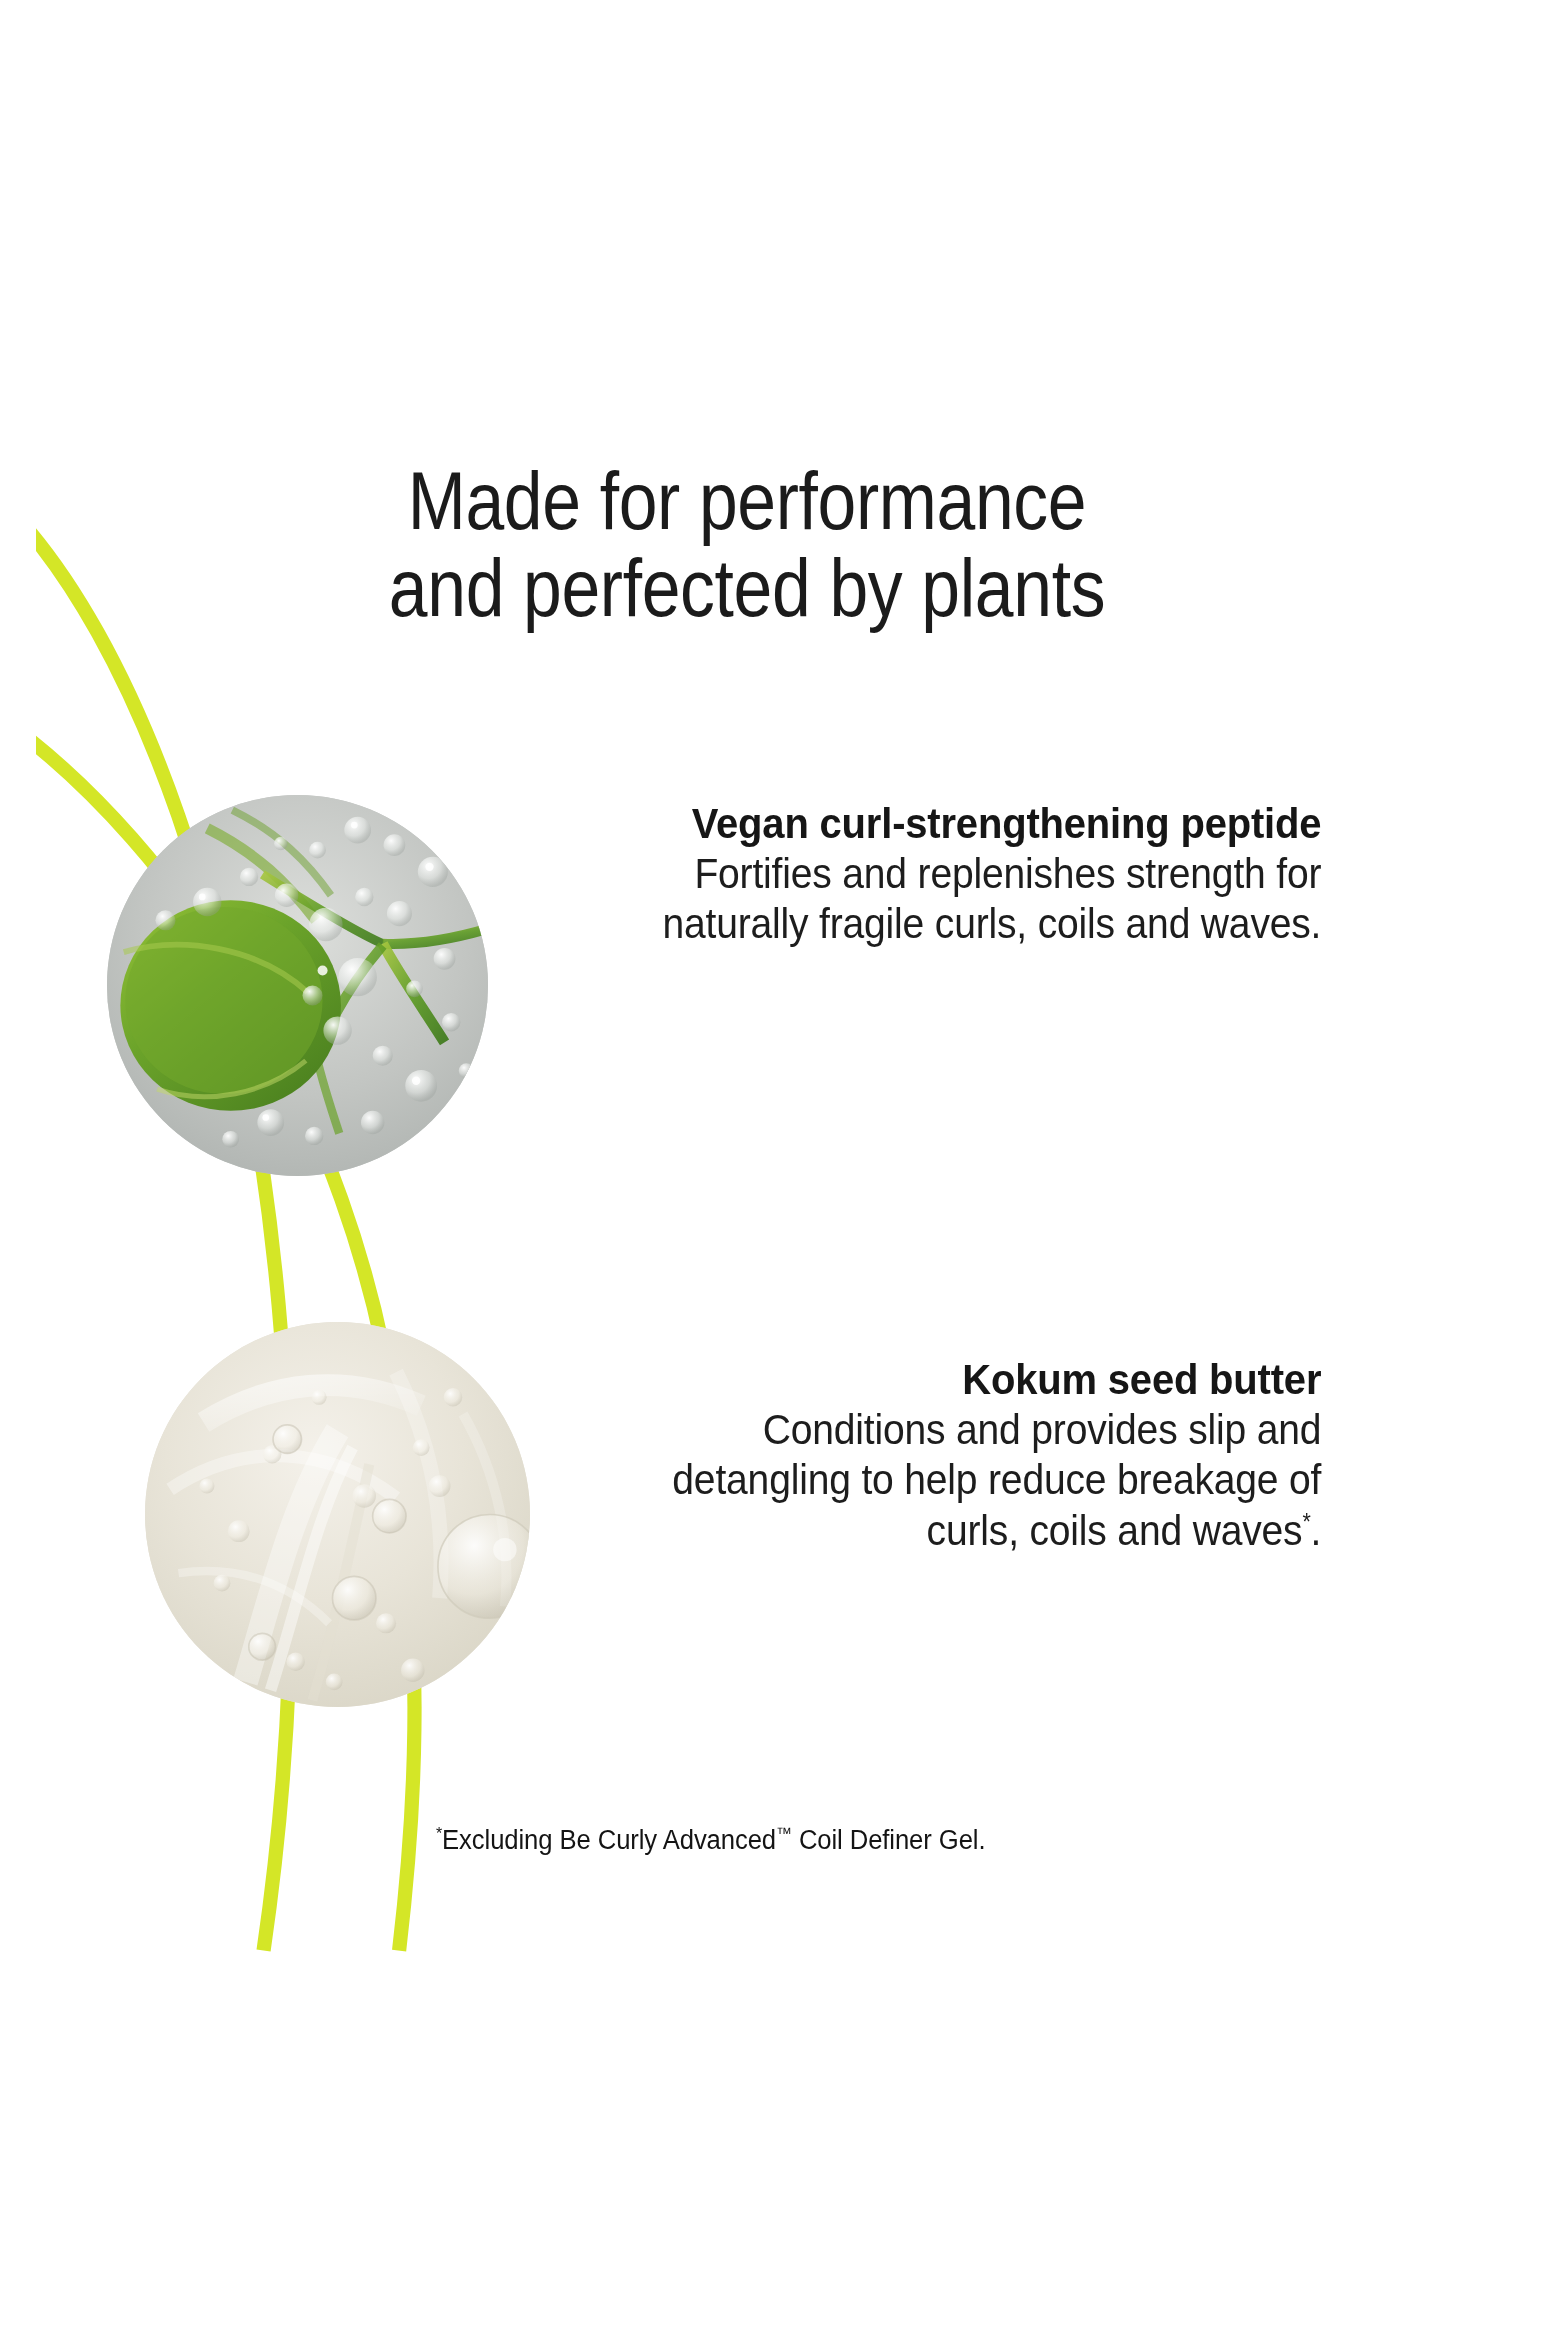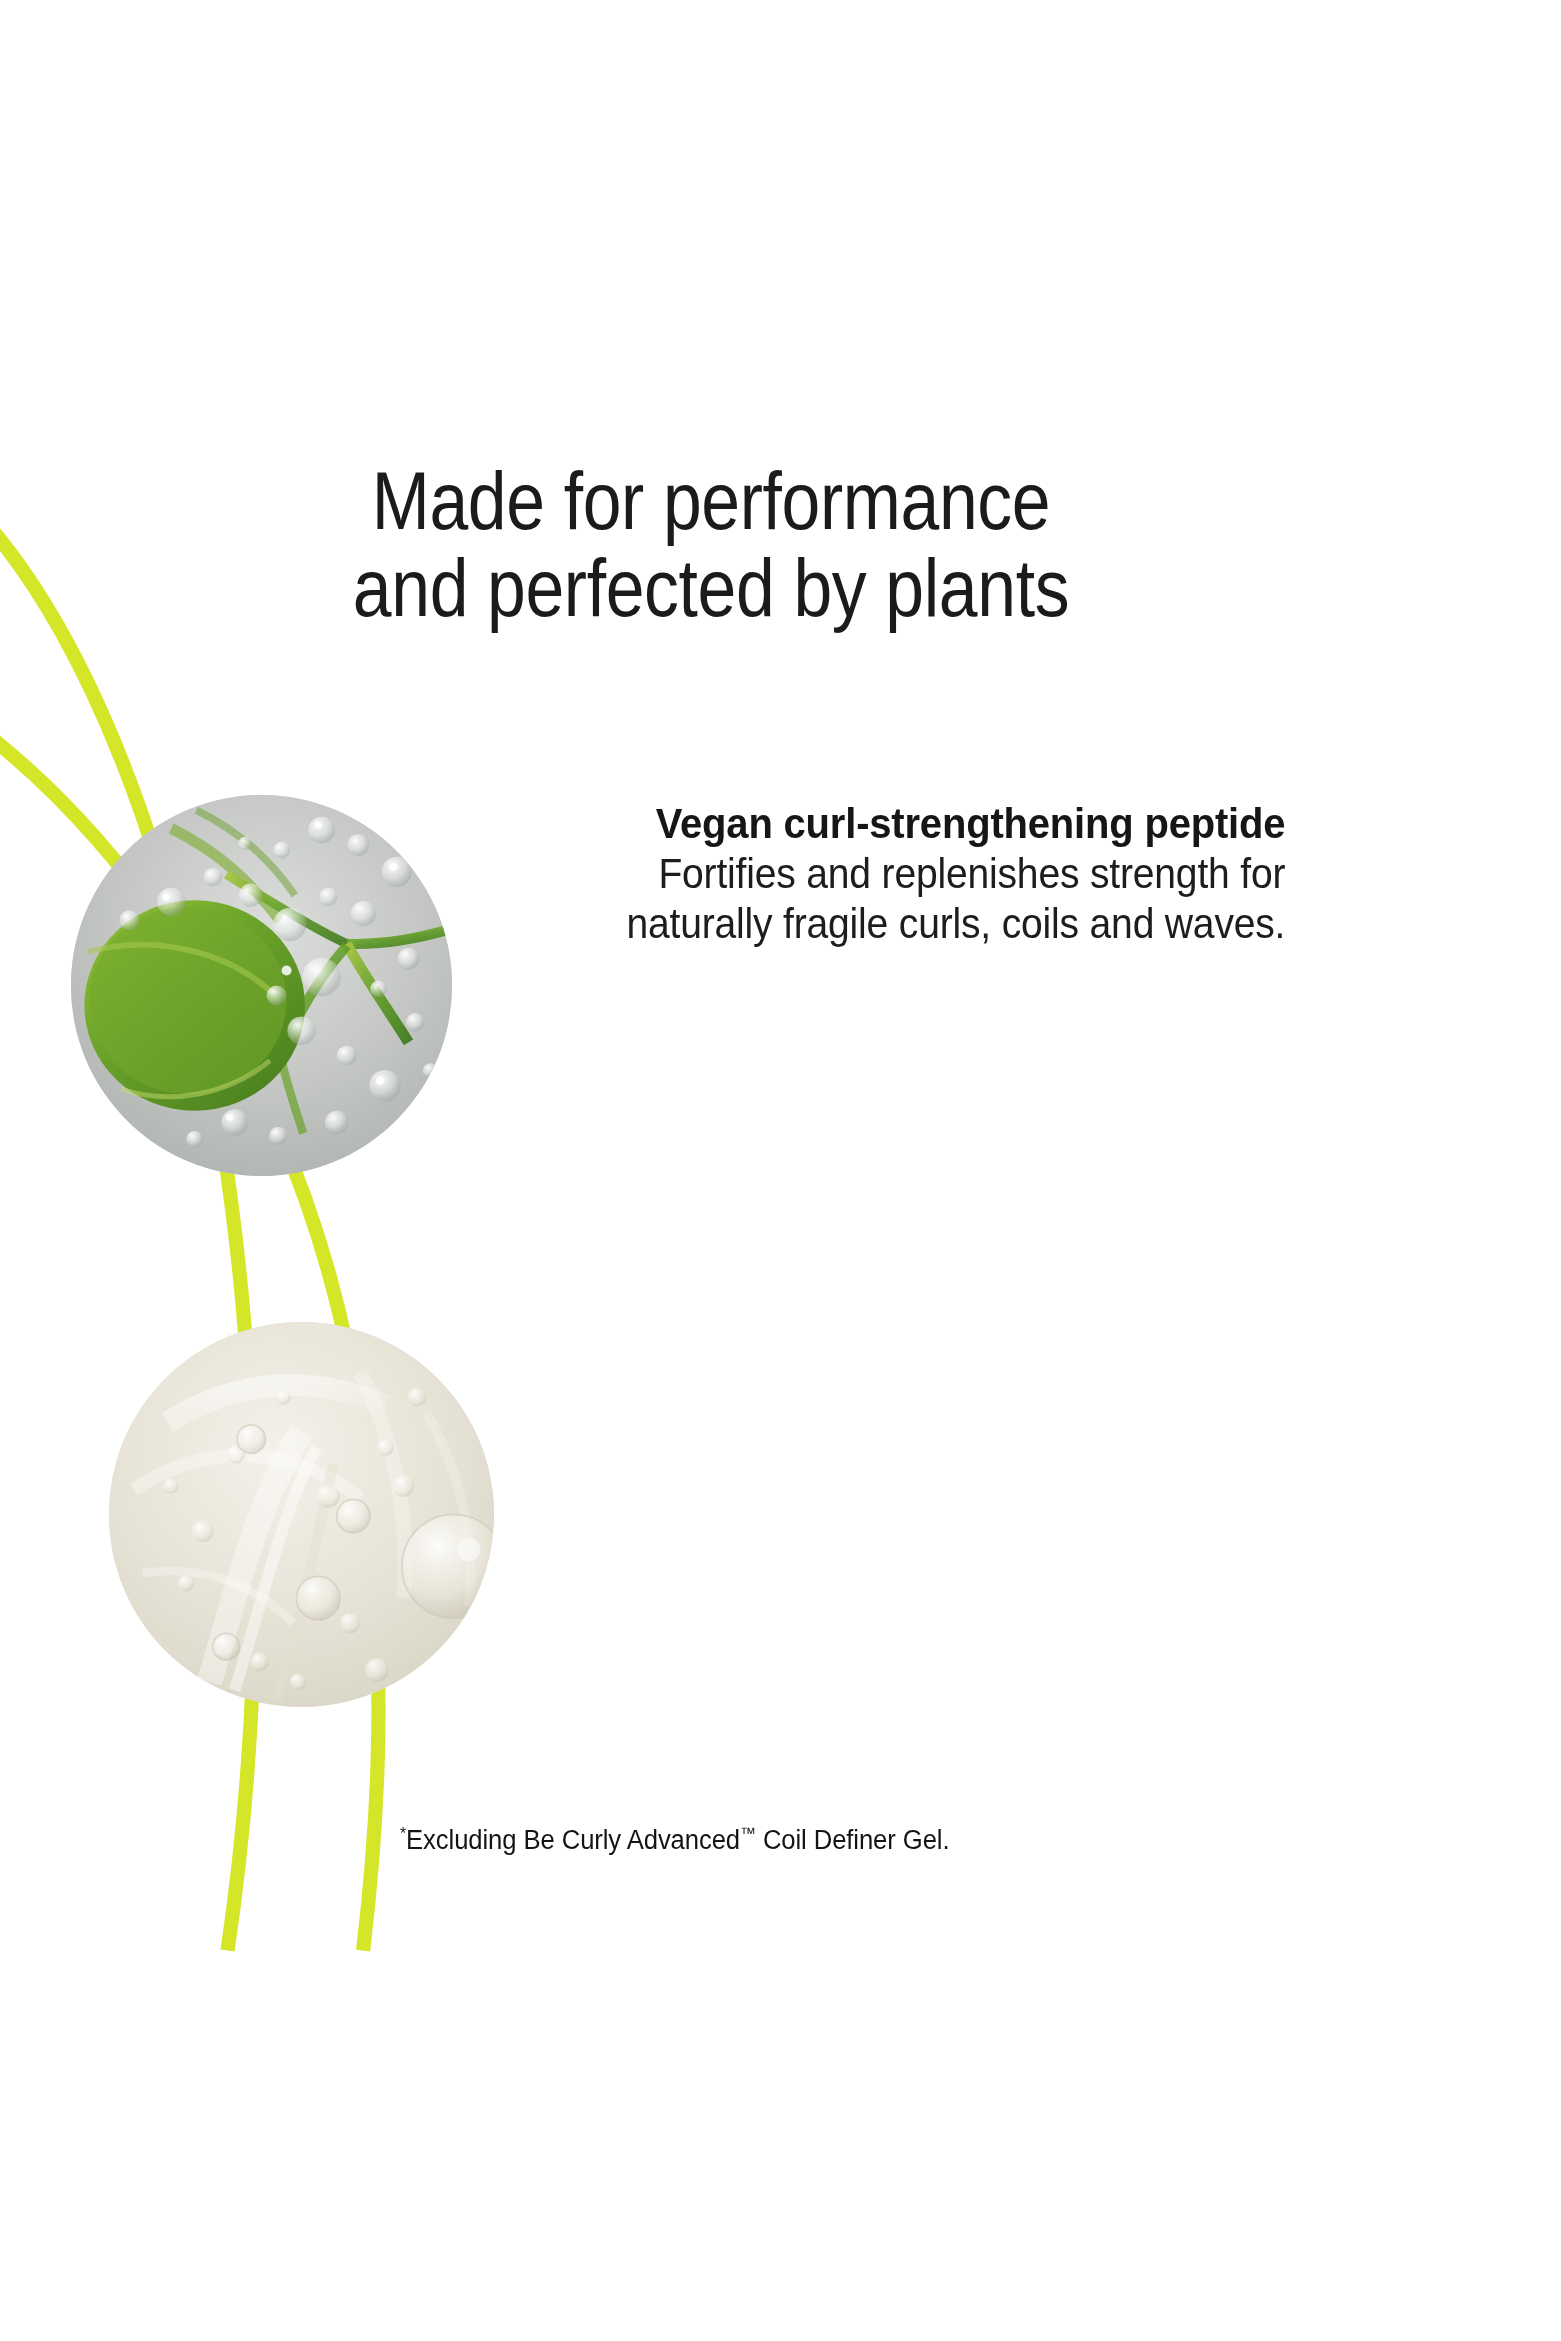--- a/index.html
+++ b/index.html
@@ -4,21 +4,21 @@
 <style>
   html,body{margin:0;padding:0;}
   body{
     width:1562px;height:2342px;
     background:#ffffff;
     font-family:"Liberation Sans", sans-serif;
     color:#1a1a1a;
     overflow:hidden;
     position:relative;
   }
-  .page{position:absolute;inset:0;width:1440px;height:2342px;overflow:hidden;}
+  .page{position:absolute;inset:0;width:1440px;height:2342px;overflow:hidden;margin-left:36px;}
 
   
   .ribbons{position:absolute;left:0;top:0;width:1562px;height:2342px;z-index:1;}
 
   
   .headline{
     position:absolute;
     left:0;top:458px;width:1422px;
     text-align:center;
     z-index:4;
@@ -248,17 +248,21 @@
       </g>
       <g fill="none" stroke="#c9c4b4" stroke-width="2" opacity="0.55">
         <circle cx="250" cy="330" r="26"></circle>
           <circle cx="292" cy="232" r="20"></circle>
         <circle cx="170" cy="140" r="17"></circle>
           <circle cx="140" cy="388" r="16"></circle>
       </g>
     </svg>
   </div>
 
+  <div class="ing-block" id="block-kokum">
+    <p class="ing-title">Kokum seed butter</p>
+    <p class="ing-body"><span>Conditions and provides slip and detangling to help reduce breakage of curls, coils and waves</span><sup>*</sup><span>.</span></p>
+  </div>
 
   <div class="footnote"><sup>*</sup><span>Excluding Be Curly Advanced</span><sup>™</sup><span> Coil Definer Gel.</span></div>
 
 </div>
 
 
 </body></html>

